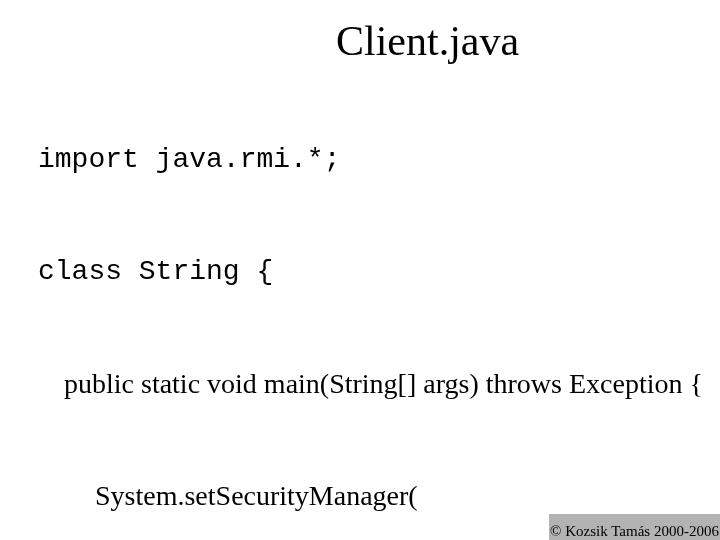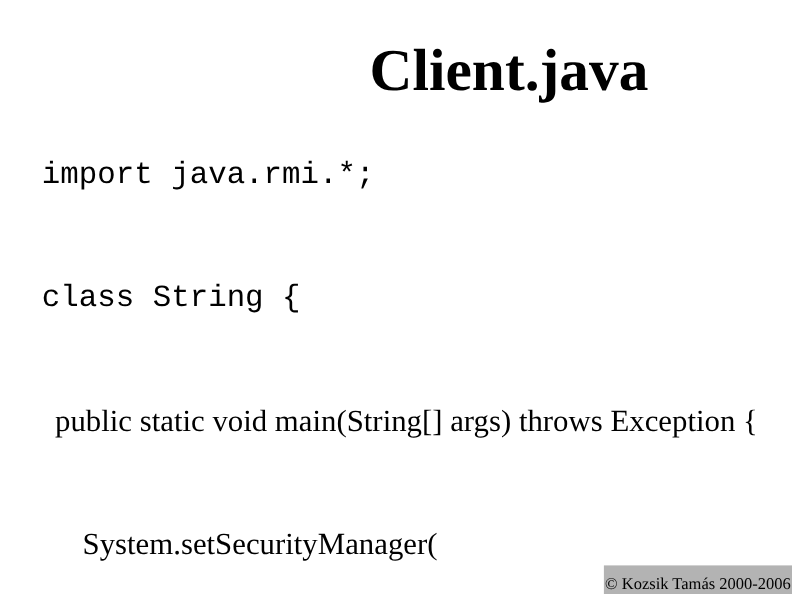--- a/index.html
+++ b/index.html
@@ -11,41 +11,41 @@
     position: relative;
     width: 720px;
     height: 540px;
     background: #ffffff;
     overflow: hidden;
     font-family: "Liberation Serif", "DejaVu Serif", serif;
     color: #000000;
   }
   .title {
     position: absolute;
-    top: 37px;
+    top: 20px;
     left: 336px;
     margin: 0;
-    font-size: 54px;
-    font-weight: bold;
+    font-size: 42px;
+    font-weight: normal;
     line-height: 1;
     white-space: pre;
   }
   .code {
     position: absolute;
     top: 66px;
     left: 38px;
     right: 0;
     font-size: 28px;
     line-height: 37.4px;
     white-space: pre;
   }
   .code .line { height: 37.4px; }
   .i0 { margin-left: 0; font-family: Liberation Mono, monospace; }
-  .i1 { margin-left: 12px; }
-  .i2 { margin-left: 37px; }
+  .i1 { margin-left: 26px; }
+  .i2 { margin-left: 57px; }
   .footer {
     position: absolute;
     left: 549px;
     right: 0;
     top: 514px;
     height: 35px;
     background: #b3b3b3;
     display: flex;
     align-items: center;
     justify-content: center;

